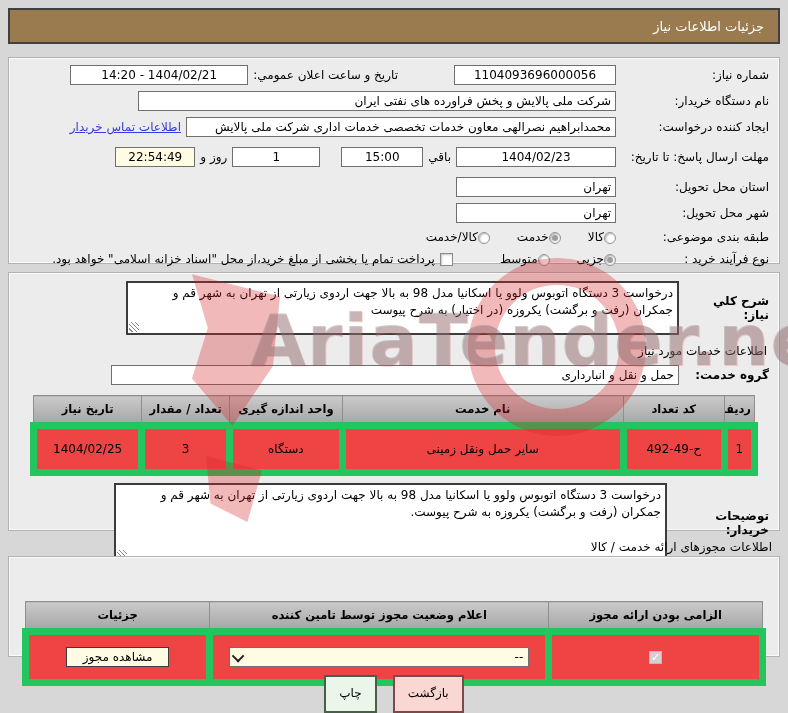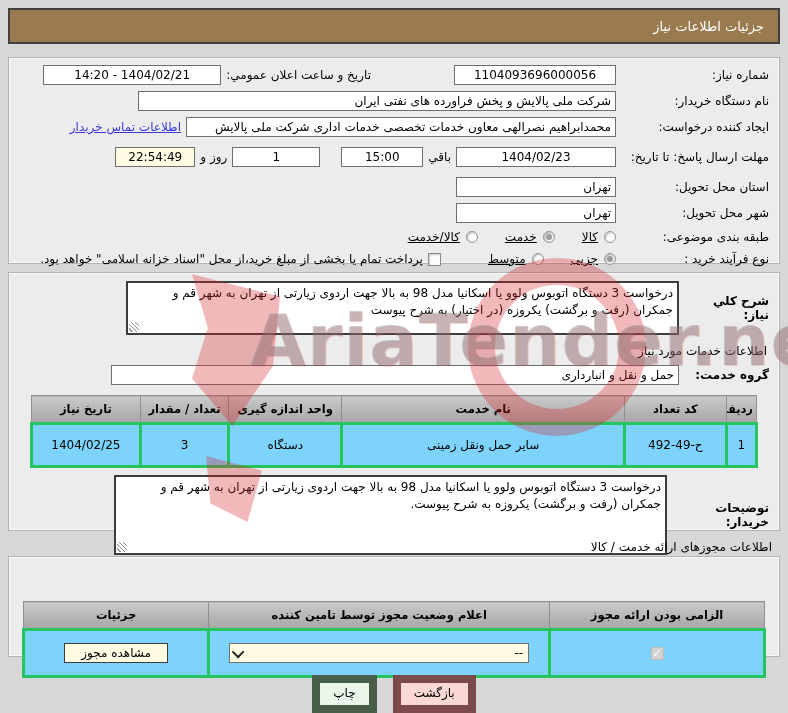--- a/index.html
+++ b/index.html
@@ -31,21 +31,21 @@
     background:#fff;border:1px solid #6f6f6f;height:18px;line-height:18px;
     padding:0 4px;box-sizing:content-box;overflow:hidden;white-space:nowrap;
     flex:none;
   }
   .c{text-align:center;}
   .cream{background:#fffce3;}
   .w152{width:152px}.w168{width:168px}.w468{width:468px}.w420{width:420px}
   .w150{width:150px}.w72{width:72px}.w78{width:78px}.w70{width:70px}.w558{width:558px}
   .link{color:#3a3adf;text-decoration:underline;cursor:pointer;white-space:nowrap;}
   
-  .rgrp{display:flex;align-items:center;gap:6px;flex:none;text-decoration:underline;}
+  .rgrp{display:flex;align-items:flex-end;flex:none;}
   .radio{
     width:12px;height:12px;border-radius:50%;background:#fff;
     border:1px solid #949494;box-shadow:inset 1px 1px 2px rgba(0,0,0,.28);
     box-sizing:border-box;flex:none;
   }
   .radio.checked{background:#f2f2f2;}
   .radio.checked::after{
     content:"";display:block;width:6px;height:6px;margin:2px;
     border-radius:50%;background:#9d9d9d;
   }
@@ -78,21 +78,21 @@
   
   table{border-collapse:collapse;table-layout:fixed;}
   .svc{width:calc(100% - 22px);margin:10px 11px 0 11px;}
   .prm{width:calc(100% - 26px);margin:44px 13px 0 13px;}
   th{
     background:linear-gradient(#cacaca,#a7a7a7);
     border:1px solid #8f8f8f;font-weight:bold;font-size:11.5px;
     height:26px;text-align:center;padding:0 3px;overflow:hidden;white-space:nowrap;
   }
   td{
-    background:#7dd3fc;border:3px solid #22c55e;height:26px;
+    background:#ef4444;border:7px solid #22c55e;height:26px;
     text-align:center;padding:7px 3px;overflow:hidden;white-space:nowrap;
   }
   .prm td{height:30px;}
   
   .sel{
     display:flex;align-items:center;justify-content:space-between;
     width:300px;height:20px;margin:0 auto;background:#fffce3;
     border:1px solid #707070;padding:0 5px;box-sizing:border-box;cursor:pointer;
   }
   .chev{
@@ -102,22 +102,22 @@
   .mini-btn{
     display:inline-block;background:#fffce3;border:1px solid #3c3c3c;
     padding:2px 16px;cursor:pointer;white-space:nowrap;
   }
   
   .footer{
     position:absolute;top:675px;left:0;width:100%;
     display:flex;justify-content:center;gap:16px;
   }
   .btn{
-    padding:3px 13px;border:8px solid #ec4899;cursor:pointer;
-    font-size:12px;line-height:1.3;
+    padding:9px 13px;border:2px solid #ec4899;cursor:pointer;
+    font-size:12px;line-height:1.3;font-family:Liberation Serif, serif;
   }
   .btn.back{background:#f9d8d3;border-color:#7c4a4a;}
   .btn.print{background:#e9f6e9;border-color:#4a5f4a;}
   
   .wm{position:absolute;top:250px;left:0;width:788px;height:300px;
       pointer-events:none;z-index:60;direction:ltr;}
   .wm-text{
     position:absolute;left:250px;top:48px;font-size:72px;font-weight:bold;
     letter-spacing:1px;color:rgba(128,128,128,.40);white-space:nowrap;
     text-shadow:1px 1px 0 rgba(215,36,43,.18);
@@ -142,21 +142,21 @@
 
 <div class="hdr">
   <span>جزئیات اطلاعات نیاز</span>
 </div>
 
 <div class="box box1">
 
   <div class="frow">
     <div class="flabel">شماره نیاز:</div>
     <div class="field c w152">1104093696000056</div>
-    <div style="margin-right:78px">تاریخ و ساعت اعلان عمومي:</div>
+    <div style="margin-right:51px">تاریخ و ساعت اعلان عمومي:</div>
     <div class="field c w168">1404/02/21 - 14:20</div>
   </div>
 
   <div class="frow">
     <div class="flabel">نام دستگاه خریدار:</div>
     <div class="field w468">شرکت ملی پالایش و پخش فراورده های نفتی ایران</div>
   </div>
 
   <div class="frow">
     <div class="flabel">ایجاد کننده درخواست:</div>

